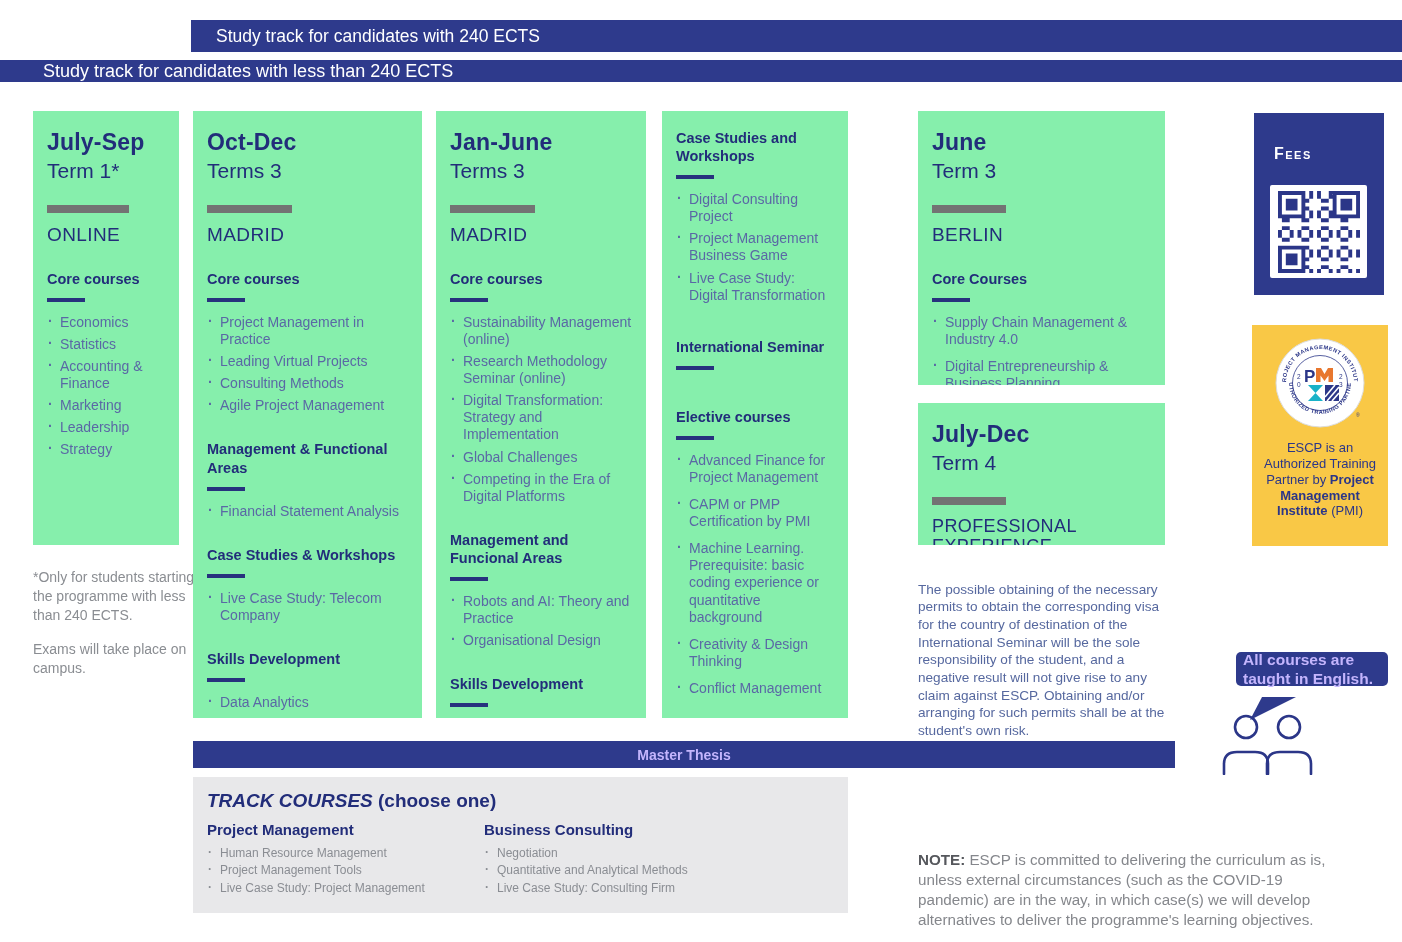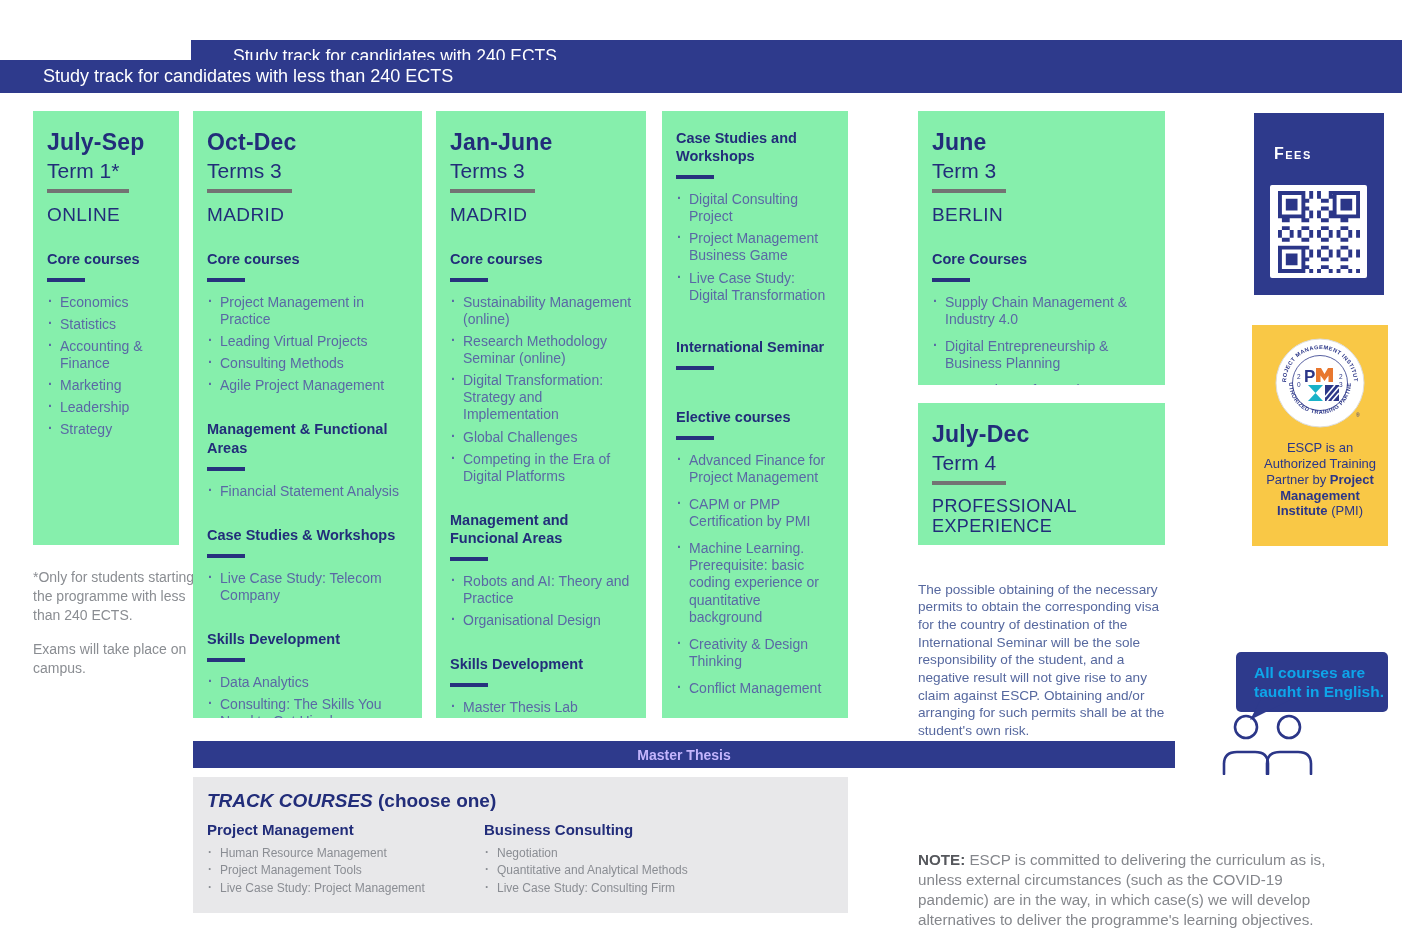--- a/index.html
+++ b/index.html
@@ -2,35 +2,35 @@
 <html><head>
 <meta charset="utf-8">
 <style>
   * { box-sizing: border-box; }
   html,body { margin:0; padding:0; background:#fff; }
   body { font-family: "Liberation Sans", "DejaVu Sans", sans-serif; }
   .canvas { position:relative; width:1402px; height:942px; background:#fff; overflow:hidden; }
 
   
   .banner { position:absolute; background:#2E3A8C; color:#fff; display:flex; align-items:center; }
-  .banner-240 { left:191px; top:20px; width:1211px; height:32px; padding-left:42px; font-size:17.5px;margin-top:20px; }
-  .banner-less { left:0; top:60px; width:1402px; height:33px; padding-left:43px; font-size:18px; }
+  .banner-240 { left:191px; top:20px; width:1211px; height:32px; padding-left:25px; font-size:17.5px; }
+  .banner-less { left:0; top:60px; width:1402px; height:22px; padding-left:43px; font-size:18px; }
 
   
   .card { position:absolute; background:#86efac; padding:18px 14px 14px 14px; overflow:hidden; }
   .card-term1 { left:33px;  top:111px; width:146px; height:434px; }
   .card-term2 { left:193px; top:111px; width:229px; height:607px; }
   .card-term3 { left:436px; top:111px; width:210px; height:607px; }
   .card-workshops { left:662px; top:111px; width:186px; height:607px; }
   .card-berlin { left:918px; top:111px; width:247px; height:274px; }
   .card-term4 { left:918px; top:403px; width:247px; height:142px; }
 
   .period { margin:0; font-size:23px; font-weight:bold; color:#222D7A; letter-spacing:0.2px; }
   .term { margin-top:3px; font-size:21px; color:#222D7A; }
-  .term .u { display:inline-block; padding-bottom:6px; padding-right:10px; border-bottom:4px solid #737373; }
+  .term .u { display:inline-block; padding-bottom:22px; padding-right:10px; border-bottom:8px solid #737373; }
   .location { margin-top:12px; font-size:19px; color:#222D7A; letter-spacing:0.4px; white-space:pre-line; line-height:1.1; }
 
   .section { margin-top:26px; }
   .section.first { margin-top:24px; }
   .sec-title { margin:0; font-size:14.5px; font-weight:bold; color:#222D7A; line-height:1.25; }
   .sec-rule { width:38px; height:4px; background:#27327E; margin:10px 0 12px 0; }
   ul.courses { list-style:none; margin:0; padding:0; font-size:14px; color:#5A68A5; line-height:1.22; }
   ul.courses li { position:relative; padding-left:13px; margin-top:5px; }
   ul.courses li::before { content:"·"; position:absolute; left:1px; top:-1px; font-weight:bold; }
   ul.courses.spaced li + li { margin-top:10px; }
@@ -46,21 +46,21 @@
   .fees-box { position:absolute; left:1254px; top:113px; width:130px; height:182px; background:#2E3A8C; }
   .fees-label { position:absolute; left:20px; top:32px; color:#fff; font-variant:small-caps; font-weight:600; font-size:16px; letter-spacing:1.5px; }
   .qr { position:absolute; left:16px; top:72px; width:97px; height:93px; background:#fff; border-radius:2px; display:flex; align-items:center; justify-content:center; }
 
   
   .pmi-box { position:absolute; left:1252px; top:325px; width:136px; height:221px; background:#F9C846; text-align:center; padding-top:13px; }
   .pmi-caption { margin-top:8px; padding:0 10px; font-size:13px; line-height:1.22; color:#2B3688; }
   .pmi-caption b { font-weight:bold; }
 
   
-  .bubble { position:absolute; left:1236px; top:652px; width:152px; height:60px; background:#2E3A8C; border-radius:5px; color:#0ea5e9; font-weight:bold; font-size:15.5px; line-height:1.25; display:flex; align-items:center; padding-left:18px; }
+  .bubble { position:absolute; left:1236px; top:652px; width:152px; height:34px; background:#2E3A8C; border-radius:5px; color:#c4b5fd; font-weight:bold; font-size:15.5px; line-height:1.25; display:flex; align-items:center; padding-left:7px; }
   .bubble-tail { position:absolute; left:1248px; top:697px; }
   .persons { position:absolute; left:1220px; top:713px; }
 
   
   .mt-bar { position:absolute; left:193px; top:741px; width:982px; height:27px; background:#2E3A8C; color:#c4b5fd; font-weight:bold; font-size:14px; display:flex; align-items:center; justify-content:center; }
 
   
   .track-box { position:absolute; left:193px; top:777px; width:655px; height:136px; background:#E8E8EA; padding:13px 14px; }
   .track-title { margin:0; font-size:19px; color:#222D7A; }
   .track-title .tt { font-weight:bold;font-style:italic; }

